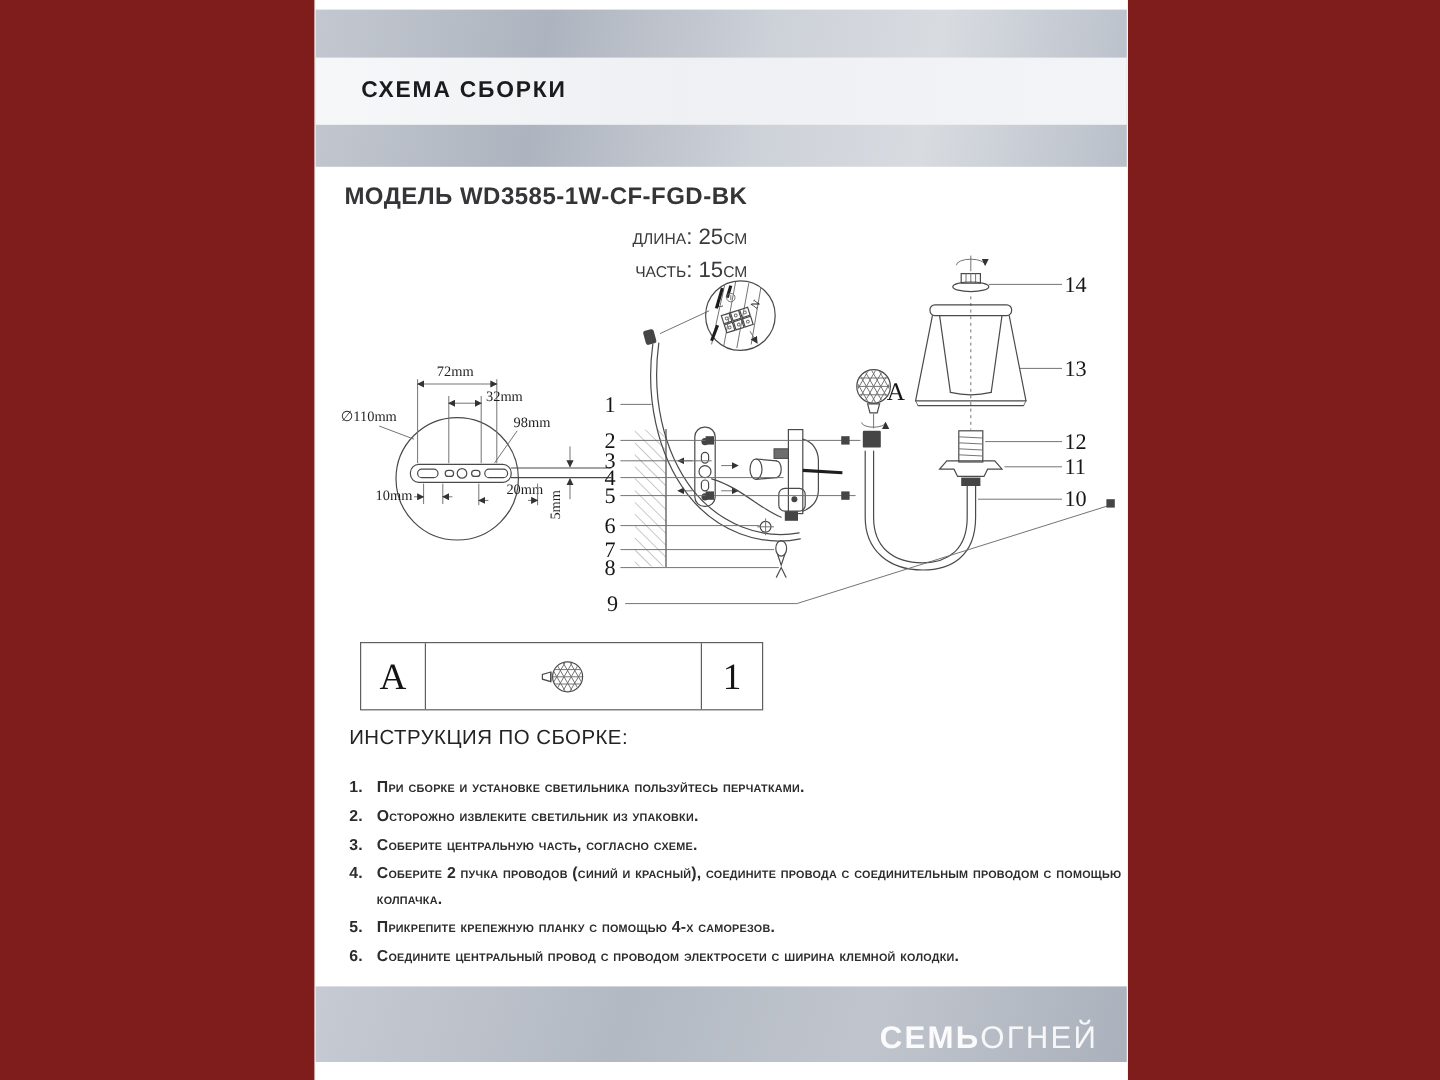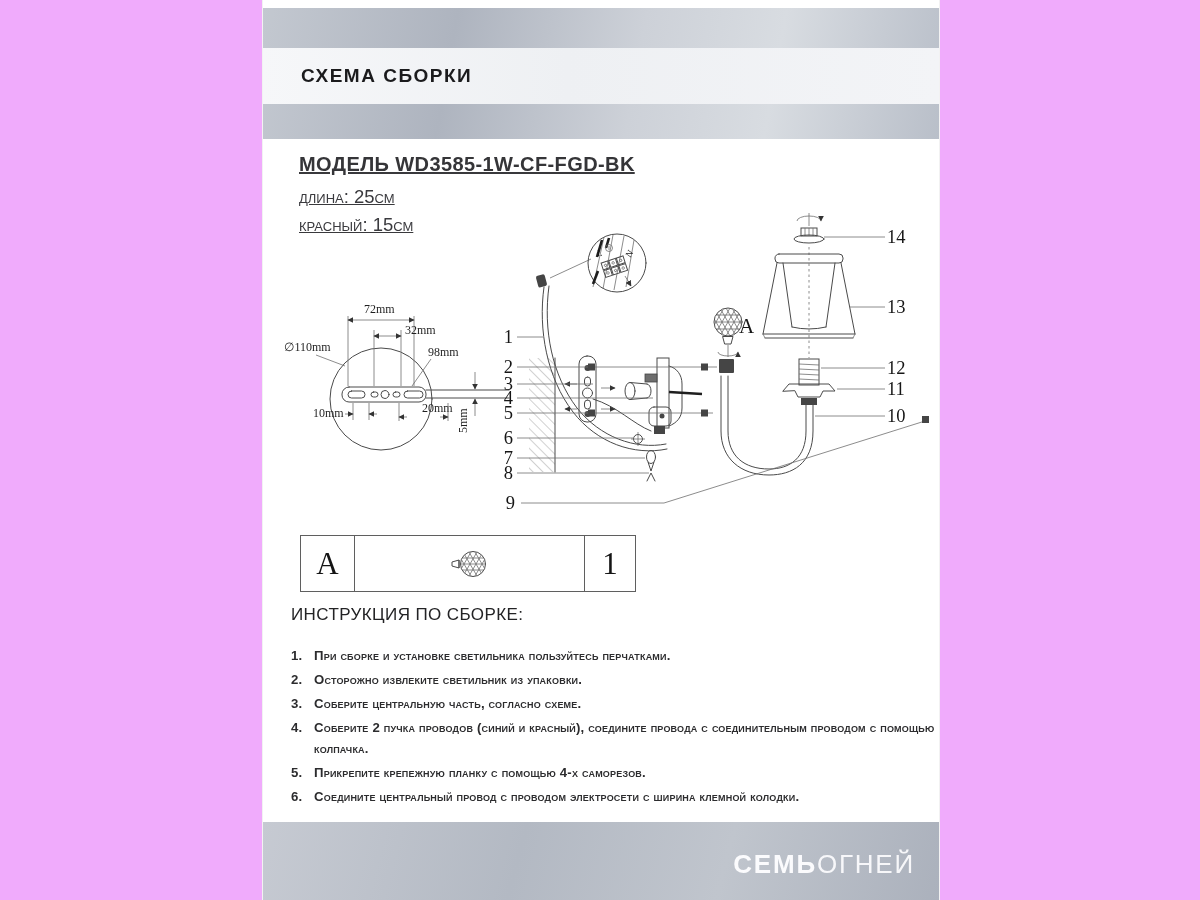--- a/index.html
+++ b/index.html
@@ -1,30 +1,30 @@
 <!DOCTYPE html>
 <html><head>
 <meta charset="utf-8">
 <style>
   html,body{margin:0;padding:0;background:#ffffff;}
-  .canvas{position:relative;width:1200px;height:900px;background:#f0abfc;overflow:hidden;
+  .canvas{position:relative;width:1200px;height:900px;background:#7f1d1d;overflow:hidden;
           font-family:"Liberation Sans",sans-serif;}
   .page{position:absolute;left:262px;top:0;width:676px;height:900px;background:#fff;
         border-left:1px solid rgba(0,0,0,0.05);border-right:1px solid rgba(0,0,0,0.05);}
   
   .band-top{position:absolute;left:0;top:8px;width:100%;height:131px;
     background:linear-gradient(100deg,#c3c8d0 0%,#aeb4bf 28%,#cdd1d8 55%,#d8dce1 75%,#b9bfc9 100%);}
   .band-stripe{position:absolute;left:0;top:40px;width:100%;height:56px;
     background:linear-gradient(90deg,#f6f7f9 0%,#eef0f3 45%,#f3f4f7 100%);}
   .page-title{position:absolute;left:38px;top:0;height:56px;line-height:56px;
     font-size:19px;font-weight:700;letter-spacing:1.5px;color:#1b1b1d;}
   
-  .model{position:absolute;left:36px;top:153px;color:#39393c;text-decoration:underline;}
+  .model{position:absolute;left:24px;top:153px;color:#39393c;}
   .model-name{font-size:20px;font-weight:600;letter-spacing:.4px;margin-bottom:7px;color:#353538;}
-  .model-spec{font-size:18.5px;font-weight:500;line-height:28px;font-variant:small-caps;color:#3a3a3e;}
+  .model-spec{font-size:18.5px;font-weight:500;line-height:28px;font-variant:small-caps;color:#3a3a3e;text-align:right;}
   
   .drawing{position:absolute;left:0;top:185px;}
   .ln{fill:none;stroke:#4a4a4a;stroke-width:1;stroke-linecap:round;}
   .lt{fill:none;stroke:#6e6e6e;stroke-width:.8;}
   .fl{fill:#454545;stroke:none;}
   .dsh{stroke-dasharray:2.5 3;}
   .bld{fill:none;stroke:#1e1e1e;stroke-width:2.6;}
   .tdim{font:12px "Liberation Serif",serif;fill:#1f1f1f;}
   .tco{font:18.5px "Liberation Serif",serif;fill:#161616;}
   .tsm{font:9px "Liberation Serif",serif;fill:#161616;}
@@ -36,42 +36,42 @@
     font-family:"Liberation Serif",serif;font-size:31px;color:#141414;}
   .parts-cell + .parts-cell{border-left:1px solid #5f5f5f;}
   
   .instructions{position:absolute;left:28px;top:605px;width:646px;color:#2c2c2e;}
   .instructions-title{font-size:17px;font-weight:400;letter-spacing:.4px;margin:0 0 20px 0;color:#232325;}
   .instr-item{display:flex;gap:6px;margin-bottom:3px;
     font-size:13.2px;font-weight:700;letter-spacing:.2px;line-height:21px;}
   .instr-num{flex:0 0 17px;}
   .instr-txt{flex:1;font-variant:small-caps;}
   
-  .band-bottom{position:absolute;left:0;top:822px;width:100%;height:78px;
+  .band-bottom{position:absolute;left:0;top:822px;width:100%;height:63px;
     background:linear-gradient(105deg,#c6cad2 0%,#b3b9c3 38%,#c0c5cd 68%,#abb1bc 100%);}
   .brand{position:absolute;right:24px;top:27px;font-size:26px;color:#fbfbfd;letter-spacing:1.8px;}
   .brand-bold{font-weight:700;}
   .brand-light{font-weight:400;opacity:.95;}
 </style>
 </head>
 <body>
 
 <div class="canvas">
  <div class="page">
 
   <div class="band-top">
     <div class="band-stripe">
       <div class="page-title">СХЕМА СБОРКИ</div>
     </div>
   </div>
 
   <div class="model">
     <div class="model-name">МОДЕЛЬ WD3585-1W-CF-FGD-BK</div>
     <div class="model-spec">длина: 25см</div>
-    <div class="model-spec">красный: 15см</div>
+    <div class="model-spec">часть: 15см</div>
   </div>
 
   <svg class="drawing" width="676" height="345" viewBox="262 185 676 345">
     <defs>
       <marker id="ae" viewBox="0 0 10 10" refX="9" refY="5" markerWidth="7.5" markerHeight="7.5" orient="auto-start-reverse">
             <path d="M0,0 L10,5 L0,10 z" fill="#333"></path>
           </marker>
       <pattern id="hatch" width="7" height="7" patternUnits="userSpaceOnUse" patternTransform="rotate(-45)">
         <line x1="0" y1="0" x2="0" y2="7" stroke="#9a9a9a" stroke-width="0.9"></line>
       </pattern>

